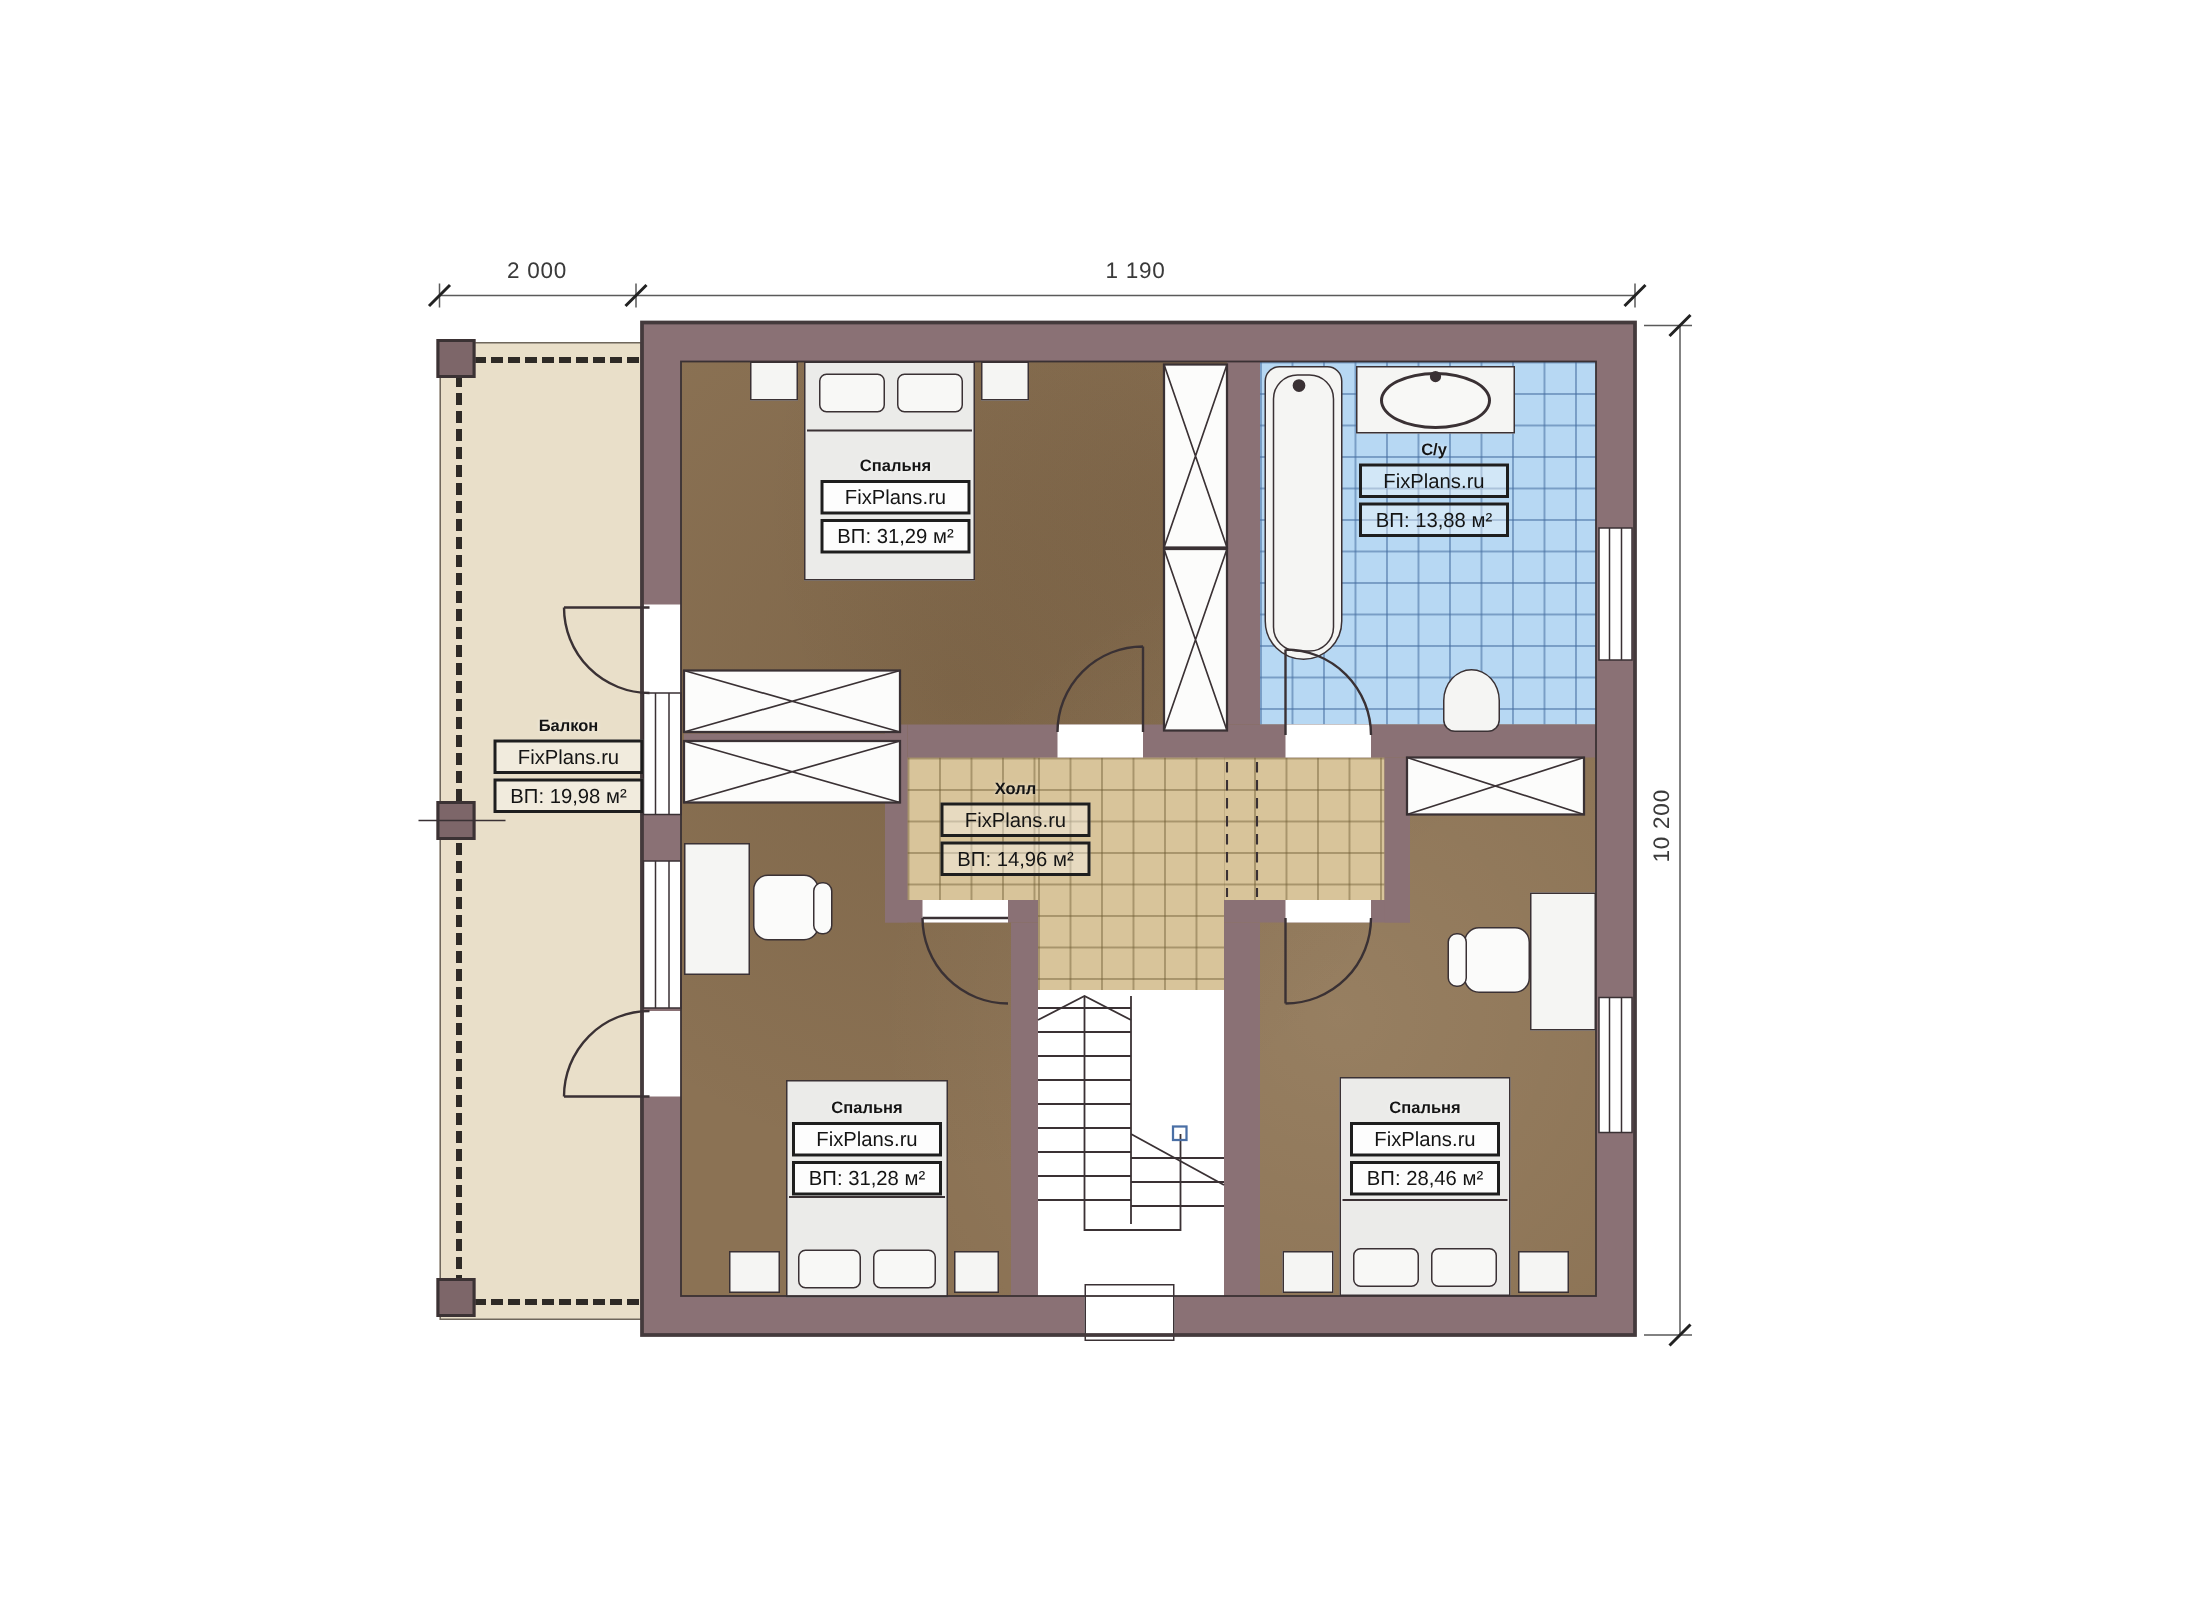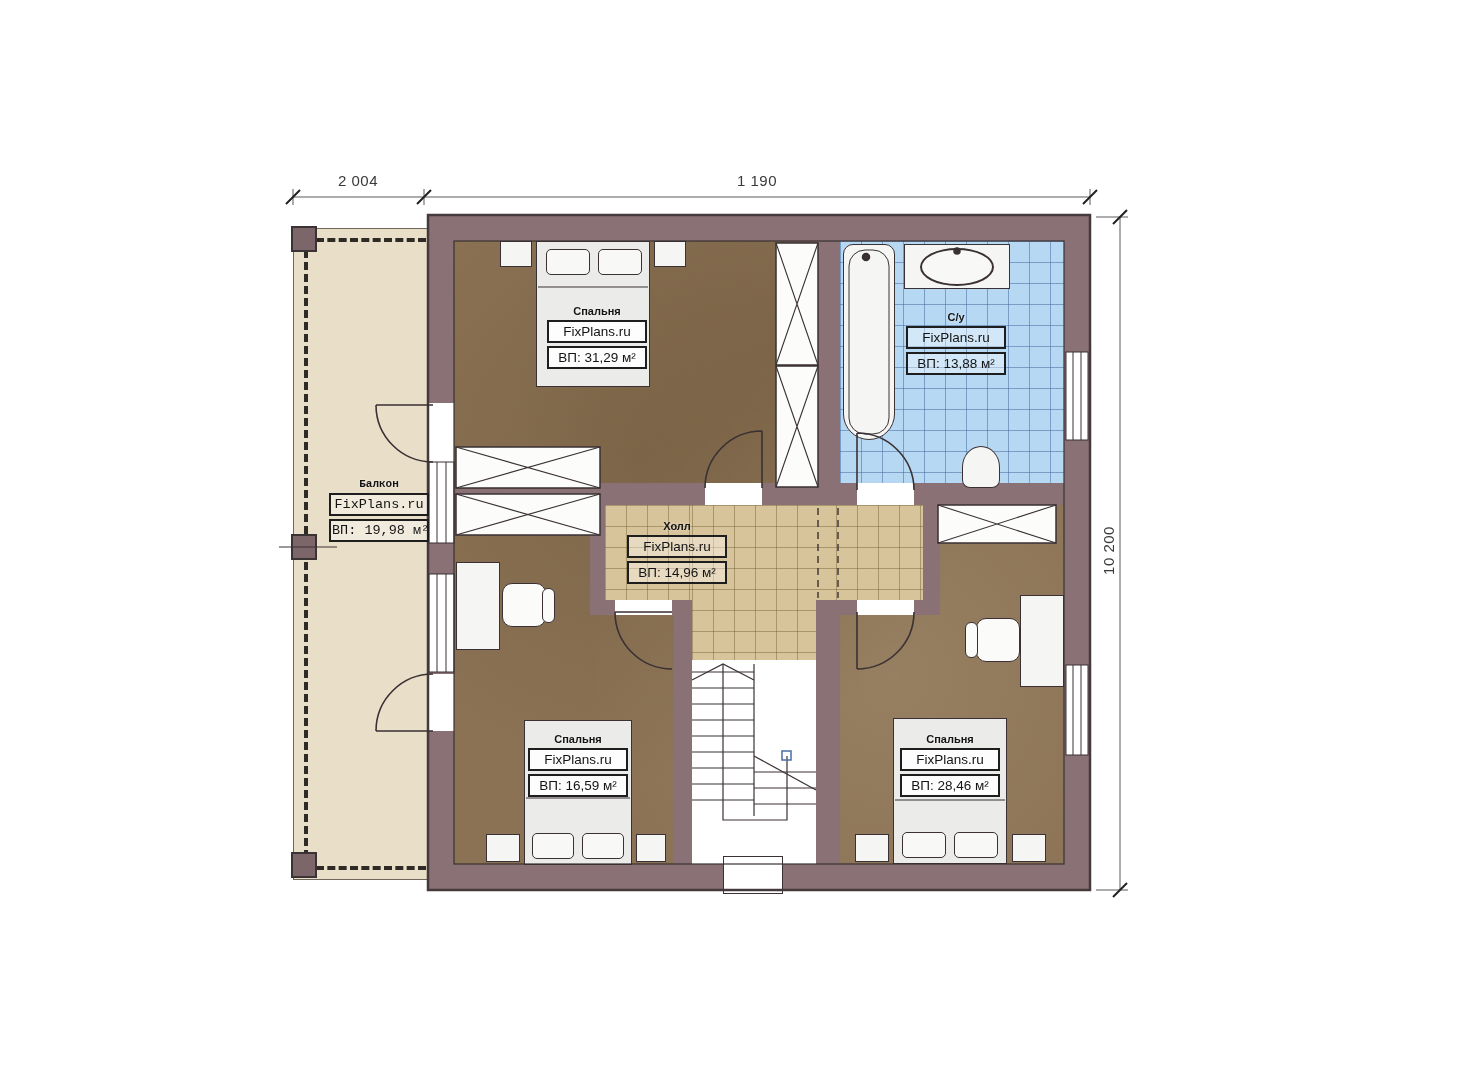--- a/index.html
+++ b/index.html
@@ -199,52 +199,52 @@
         <path d="M1120,217 V890"></path>
         <path d="M1096,217 H1128 M1096,890 H1128"></path>
       </g>
       <g stroke="#222222" stroke-width="2">
         <path d="M286,204 L300,190 M417,204 L431,190 M1083,204 L1097,190"></path>
         <path d="M1113,224 L1127,210 M1113,897 L1127,883"></path>
       </g>
     </g>
   </svg>
 
-  <div class="dim" style="left:298px;top:172px;width:120px;">2 004</div>
+  <div class="dim" style="left:298px;top:172px;width:120px;">2 000</div>
   <div class="dim" style="left:697px;top:172px;width:120px;">1 190</div>
   <div class="dim" style="left:1048px;top:542px;width:120px;transform:rotate(-90deg);">10 200</div>
 
   <div class="room-label on-bed" style="left:547px;top:305px;">
     <div class="room-title">Спальня</div>
     <div class="room-box">FixPlans.ru</div>
     <div class="room-box">ВП: 31,29 м²</div>
   </div>
 
-  <div class="room-label" style="left:906px;top:311px;text-align:center;">
+  <div class="room-label" style="left:906px;top:294px;text-align:center;">
     <div class="room-title">С/у</div>
     <div class="room-box">FixPlans.ru</div>
     <div class="room-box">ВП: 13,88 м²</div>
   </div>
 
-  <div class="room-label" style="left:329px;top:478px;font-family:Liberation Mono, monospace;">
+  <div class="room-label" style="left:329px;top:478px;">
     <div class="room-title">Балкон</div>
     <div class="room-box">FixPlans.ru</div>
     <div class="room-box">ВП: 19,98 м²</div>
   </div>
 
   <div class="room-label" style="left:627px;top:520px;">
     <div class="room-title">Холл</div>
     <div class="room-box">FixPlans.ru</div>
     <div class="room-box">ВП: 14,96 м²</div>
   </div>
 
   <div class="room-label on-bed" style="left:528px;top:733px;">
     <div class="room-title">Спальня</div>
     <div class="room-box">FixPlans.ru</div>
-    <div class="room-box">ВП: 16,59 м²</div>
+    <div class="room-box">ВП: 31,28 м²</div>
   </div>
 
   <div class="room-label on-bed" style="left:900px;top:733px;">
     <div class="room-title">Спальня</div>
     <div class="room-box">FixPlans.ru</div>
     <div class="room-box">ВП: 28,46 м²</div>
   </div>
 
 </div>
 

